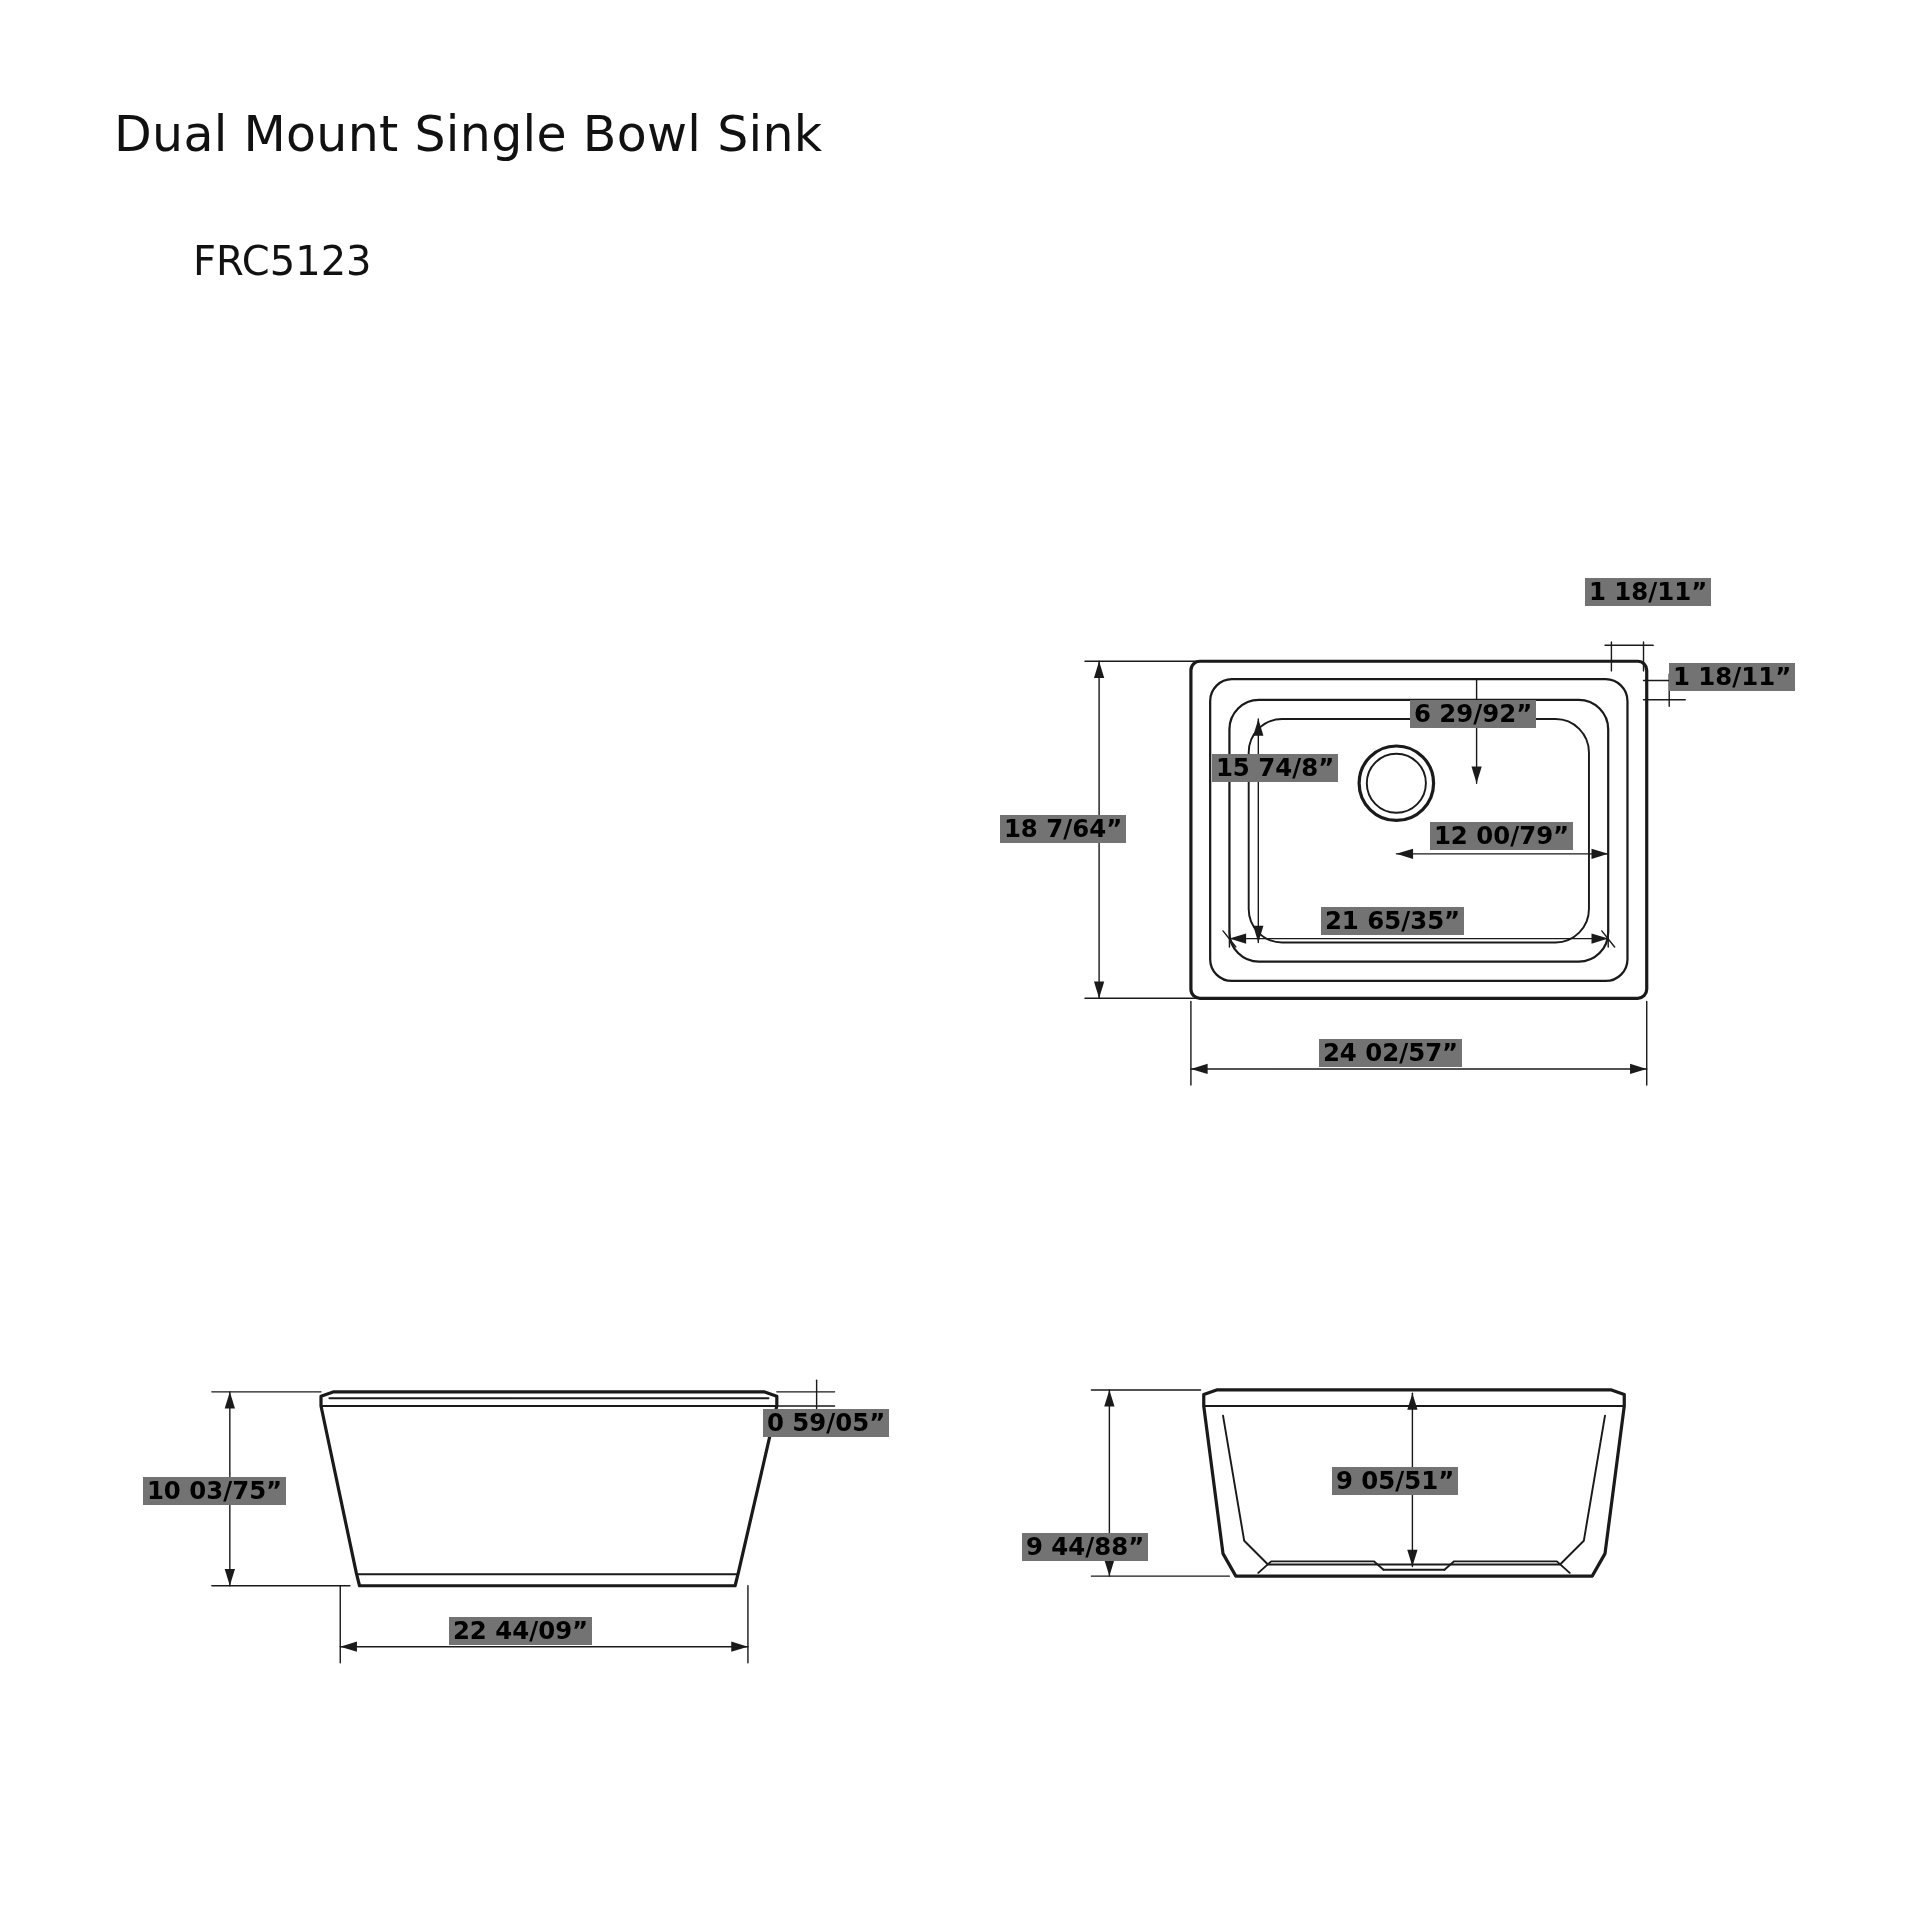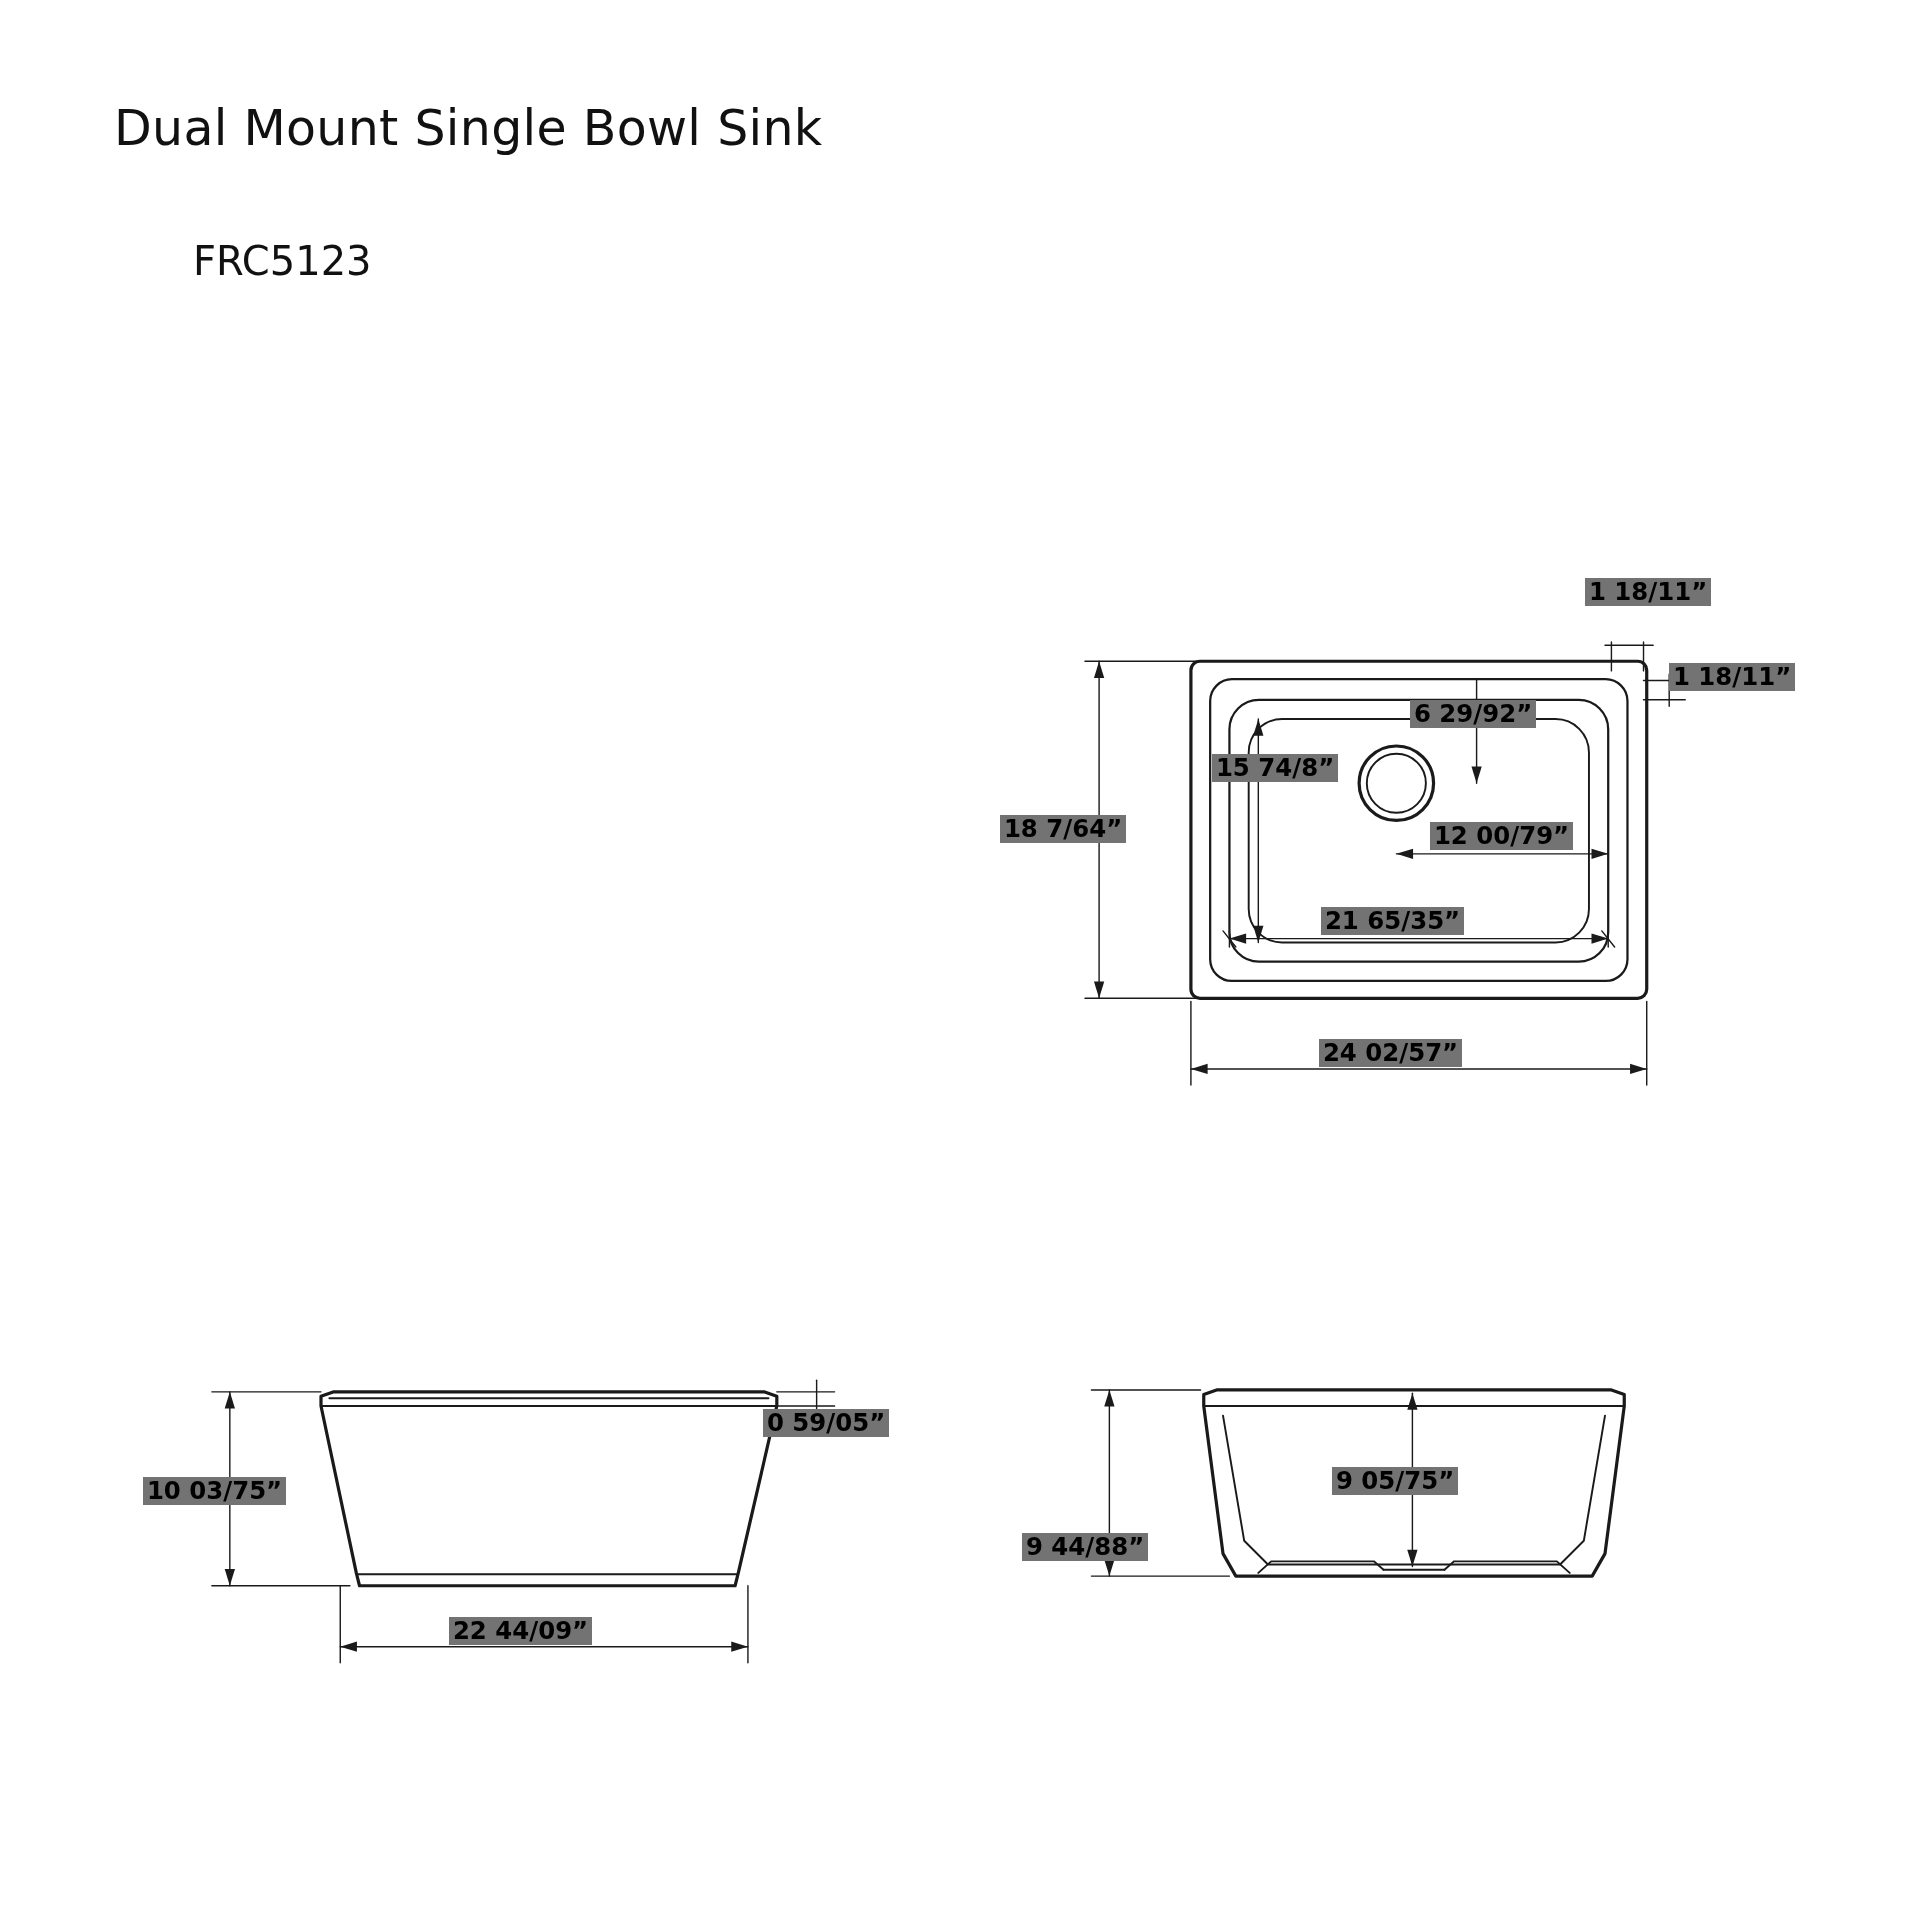--- a/index.html
+++ b/index.html
@@ -17,21 +17,21 @@
   }
   .page {
     position: absolute;
     left: 0; top: 0;
     width: 1926px;
     height: 1926px;
   }
   .title {
     position: absolute;
     left: 114px;
-    top: 100px;
+    top: 106px;
     font-size: 49px;
     font-weight: 400;
     letter-spacing: 0.3px;
     color: #111111;
     white-space: nowrap;
   }
   .subtitle {
     position: absolute;
     left: 193px;
     top: 238px;
@@ -217,16 +217,16 @@
   <div class="dimlabel" style="left:1430px; top:822px;">12 00/79”</div>
   <div class="dimlabel" style="left:1321px; top:907px;">21 65/35”</div>
   <div class="dimlabel" style="left:1000px; top:815px;">18 7/64”</div>
   <div class="dimlabel" style="left:1319px; top:1039px;">24 02/57”</div>
 
   <div class="dimlabel" style="left:763px; top:1409px;text-align:right;">0 59/05”</div>
   <div class="dimlabel" style="left:143px; top:1477px;">10 03/75”</div>
   <div class="dimlabel" style="left:449px; top:1617px;">22 44/09”</div>
 
   <div class="dimlabel" style="left:1022px; top:1533px;text-align:center;">9 44/88”</div>
-  <div class="dimlabel" style="left:1332px; top:1467px;">9 05/75”</div>
+  <div class="dimlabel" style="left:1332px; top:1467px;">9 05/51”</div>
 
 </div>
 
 
 </body></html>

